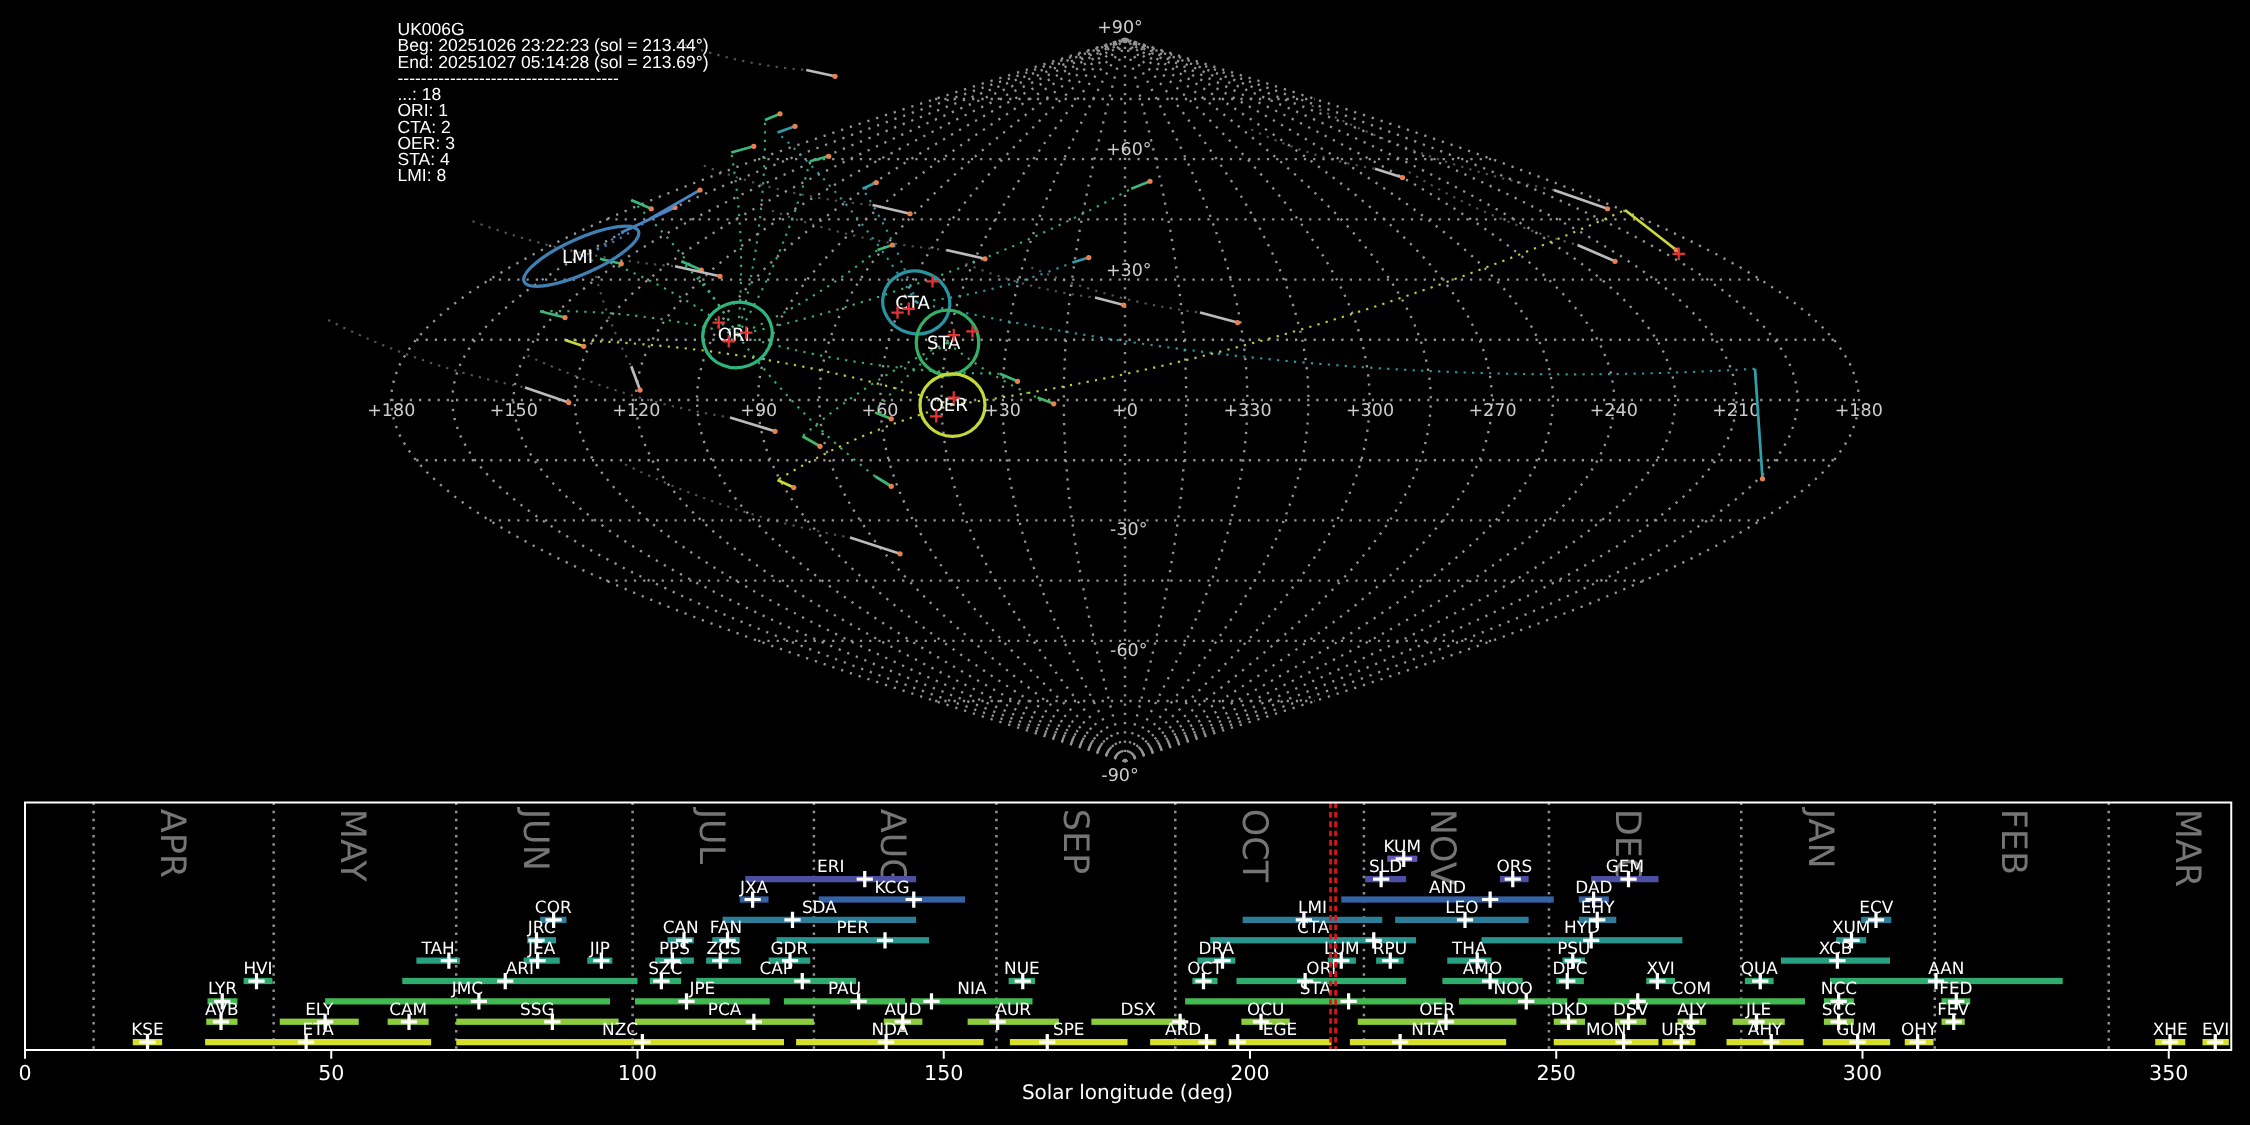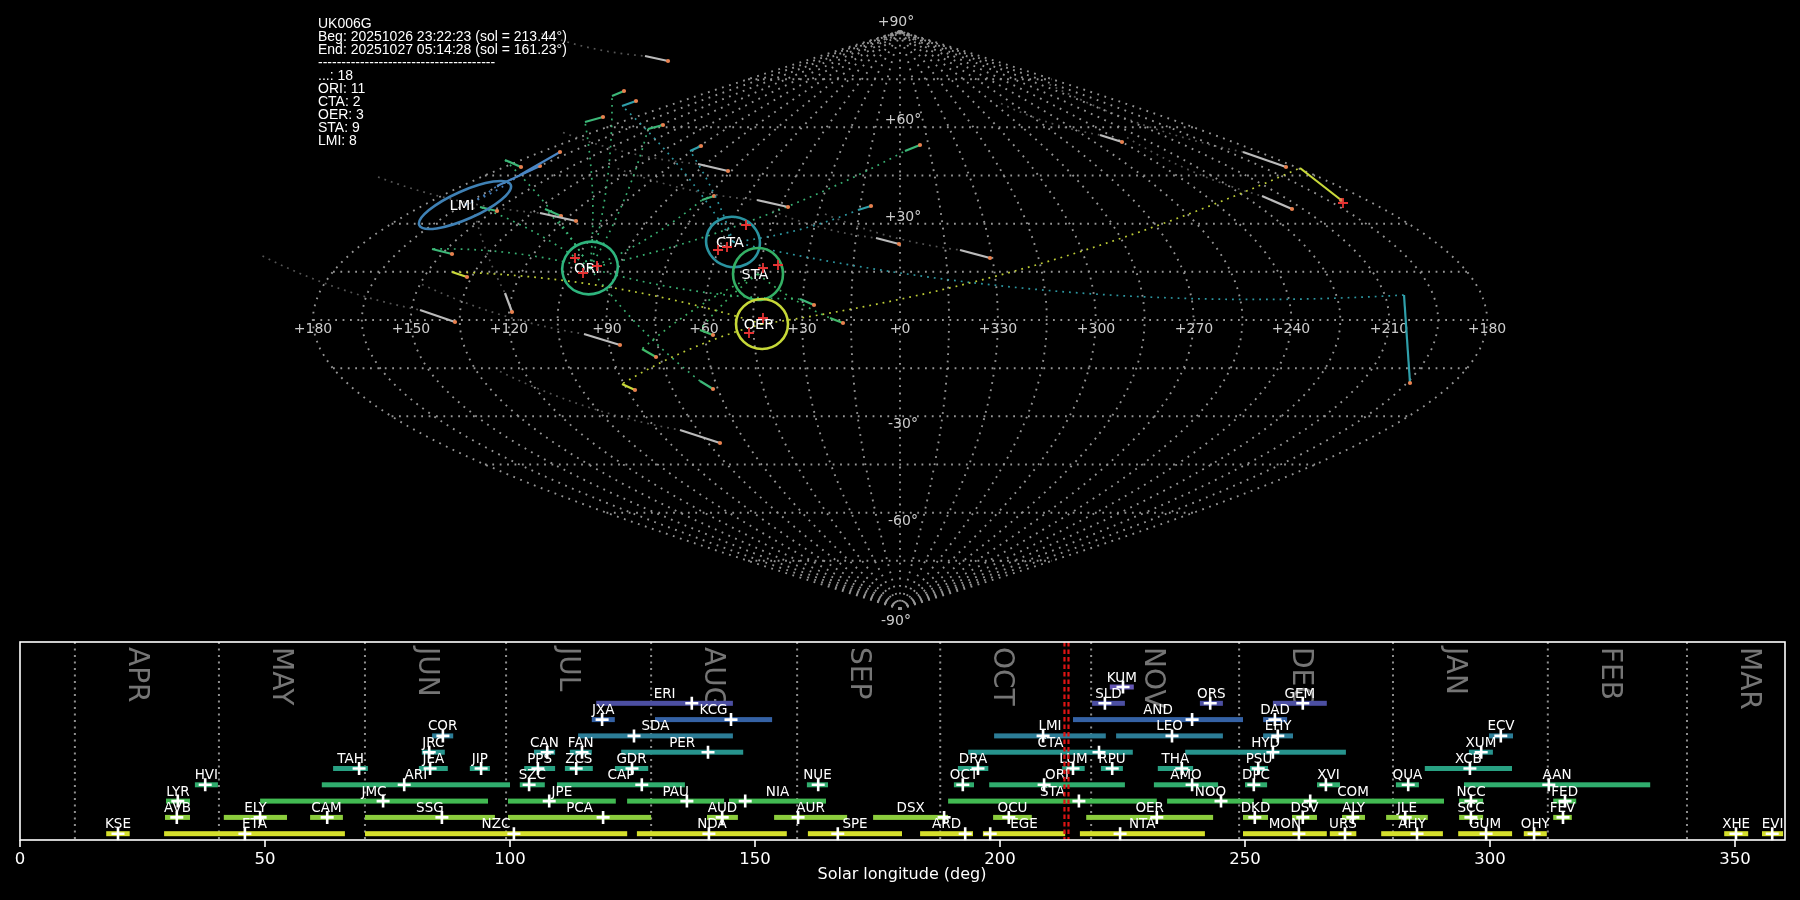--- a/index.html
+++ b/index.html
@@ -522,14 +522,14 @@
           <line x1="1245" y1="840" x2="1245" y2="847" stroke="#ffffff" stroke-width="1.6"></line>
           <text x="1245" y="864" fill="#ffffff" font-size="16.5" text-anchor="middle">250</text>
           <line x1="1490" y1="840" x2="1490" y2="847" stroke="#ffffff" stroke-width="1.6"></line>
           <text x="1490" y="864" fill="#ffffff" font-size="16.5" text-anchor="middle">300</text>
           <line x1="1735.0000000000002" y1="840" x2="1735.0000000000002" y2="847" stroke="#ffffff" stroke-width="1.6"></line>
           <text x="1735.0000000000002" y="864" fill="#ffffff" font-size="16.5" text-anchor="middle">350</text>
         </g>
       </g>
     <text id="xaxis-title" x="902" y="879" text-anchor="middle" font-size="16" fill="#ffffff">Solar longitude (deg)</text>
   </svg>
-  <div class="hdr" id="header-block"><div>UK006G</div><div>Beg: 20251026 23:22:23 (sol = 213.44°)</div><div>End: 20251027 05:14:28 (sol = 161.23°)</div><div>--------------------------------------</div><div>...: 18</div><div>ORI: 11</div><div>CTA: 2</div><div>OER: 3</div><div>STA: 9</div><div>LMI: 8</div></div>
+  <div class="hdr" id="header-block"><div>UK006G</div><div>Beg: 20251026 23:22:23 (sol = 213.44°)</div><div>End: 20251027 05:14:28 (sol = 213.69°)</div><div>--------------------------------------</div><div>...: 18</div><div>ORI: 1</div><div>CTA: 2</div><div>OER: 3</div><div>STA: 4</div><div>LMI: 8</div></div>
 </div>
 
 </body></html>

